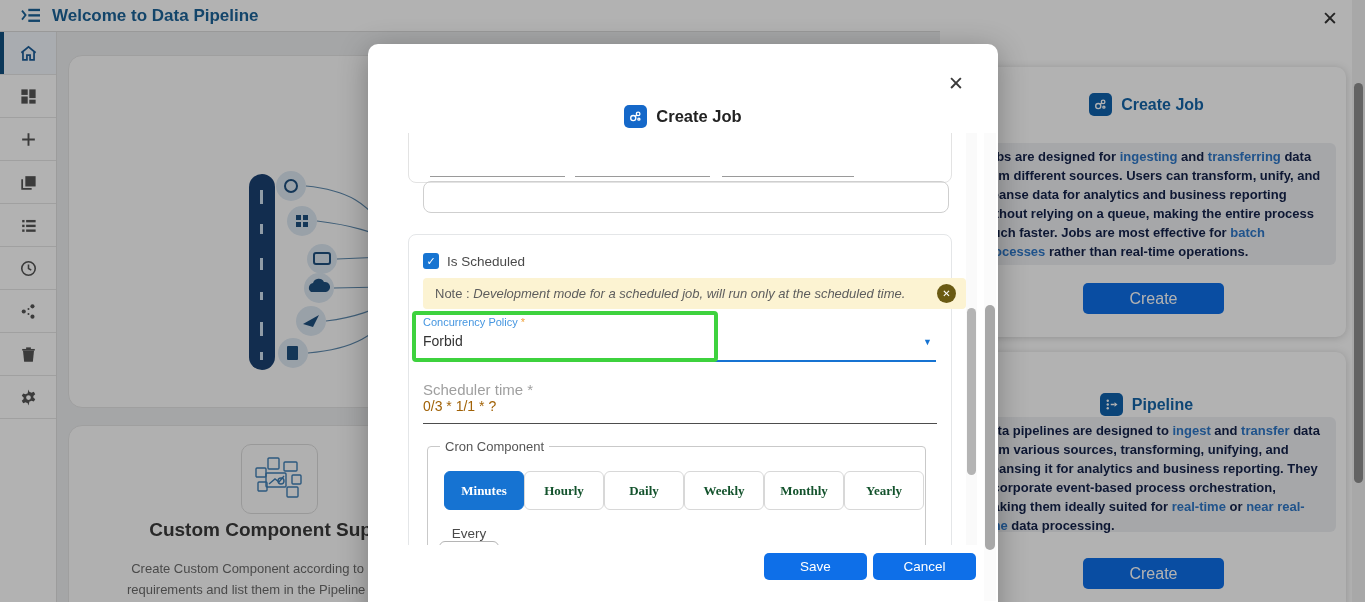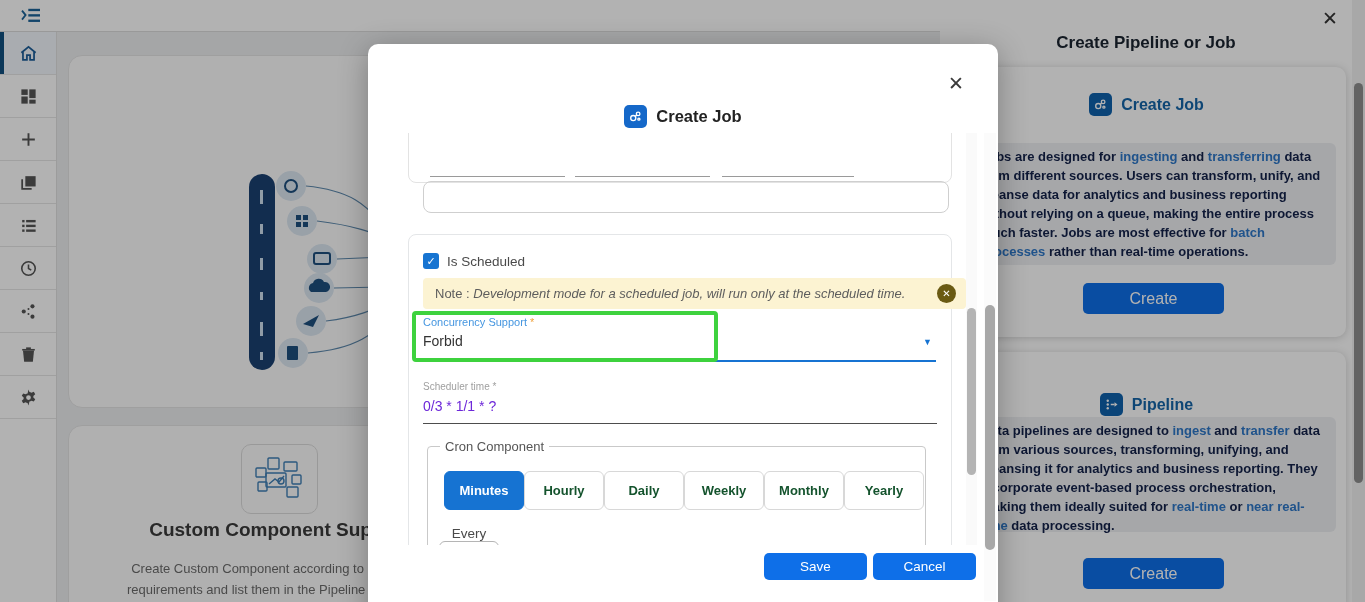--- a/index.html
+++ b/index.html
@@ -63,27 +63,27 @@
   #chk-label { position:absolute; left:38px; top:19px; font-size:13.5px; color:#4a4a4a; }
   #note { position:absolute; left:14px; top:43px; width:543px; height:31px; background:#fcf3d2; border-radius:4px; font-size:13px; color:#5d5d5d; line-height:31px; padding-left:12px; }
   #note i { font-style:italic; }
   #note-close { position:absolute; right:10px; top:6px; width:19px; height:19px; background:#6a5a13; border-radius:50%; color:#fff; font-size:10px; line-height:19px; text-align:center; cursor:pointer; }
   #cp-label { position:absolute; left:14px; top:81px; font-size:11px; color:#4596e0; }
   #cp-label .req { color:#f0a23c; }
   #cp-value { position:absolute; left:14px; top:98px; font-size:14px; color:#333; }
   #cp-line  { position:absolute; left:14px; top:125px; width:513px; height:2px; background:#1673d2; }
   #cp-caret { position:absolute; left:514px; top:102px; font-size:9px; color:#1673d2; cursor:pointer; }
   #hl-box { position:absolute; left:3px; top:76px; width:306px; height:51px; border:4px solid #3ed23e; border-radius:4px; z-index:5; pointer-events:none; }
-  #st-label { position:absolute; left:14px; top:146px; font-size:10px; color:#9f9f9f; }
-  #st-value { position:absolute; left:14px; top:163px; font-size:14px; color:#6d28d9; }
+  #st-label { position:absolute; left:14px; top:146px; font-size:15px; color:#9f9f9f; }
+  #st-value { position:absolute; left:14px; top:163px; font-size:14px; color:#a16207; }
   #st-line  { position:absolute; left:14px; top:188px; width:514px; height:1px; background:#4d4d4d; }
 
   #cron-fs { position:absolute; left:18px; top:204px; width:499px; height:134px; border:1px solid #c9c9c9; border-radius:4px; }
   #cron-fs legend { margin-left:12px; padding:0 5px; font-size:13px; color:#555; }
-  #cron-tabs { position:absolute; left:16px; top:17px; display:flex; }
+  #cron-tabs { position:absolute; left:16px; top:17px; display:flex;font-family:Liberation Serif, serif; }
   .cron-tab { width:80px; height:39px; background:#fff; border:1px solid #d8d8d8; border-radius:6px; font-size:13px; font-weight:bold; color:#14532d; font-family:inherit; cursor:pointer; }
   .cron-tab.active { background:#1673d2; border-color:#1673d2; color:#fff; }
   #every-row { position:absolute; left:3px; top:72px; display:flex; align-items:center; font-size:13.5px; color:#4a4a4a;flex-direction:column; }
   #min-select { margin:0 8px; width:60px; height:31px; border:1px solid #b5b5b5; border-radius:6px; display:flex; align-items:center; cursor:pointer; background:#fff; }
   #min-select .val { flex:1; text-align:center; font-size:13.5px; color:#333; }
   #min-select .car { margin-right:8px; font-size:10px; color:#333; }
 
   #inner-scroll { position:absolute; left:598px; top:89px; width:11px; height:412px; background:#fafafa; }
   #inner-scroll .thumb { position:absolute; left:1px; top:175px; width:9px; height:167px; background:#b4b4b4; border-radius:5px; }
   #outer-scroll { position:absolute; left:616px; top:89px; width:12px; height:468px; background:#fbfbfb; }
@@ -100,20 +100,21 @@
 <body>
 <div id="stage">
 
   <div class="app-header">
     <svg class="logo-ic" viewBox="0 0 24 20">
       <path d="M2 4 L6 9 L2 14" fill="none" stroke="#1c6399" stroke-width="2"></path>
       <rect x="9" y="2" width="13" height="2.6" fill="#1c6399"></rect>
       <rect x="9" y="8" width="13" height="2.6" fill="#1c6399"></rect>
       <rect x="9" y="14" width="13" height="2.6" fill="#1c6399"></rect>
     </svg>
+    <div class="app-title">Welcome to Data Pipeline</div>
   </div>
 
   <div class="sidebar" id="sidebar">
       <div class="side-item active">
         <svg viewBox="0 0 24 24">
           <path d="M3 11 L12 3.5 L21 11 M5 10 V20 H10 V14 H14 V20 H19 V10" fill="none" stroke="currentColor" stroke-width="2.2"></path>
         </svg>
       </div>
       <div class="side-item">
         <svg viewBox="0 0 24 24">
@@ -273,21 +274,20 @@
           <circle cx="27" cy="25" r="3"></circle>
         </g>
       </svg>
     </div>
     <div id="cc-title">Custom Component Support</div>
     <div id="cc-desc">Create Custom Component according to respective requirements and list them in the Pipeline workspace</div>
   </div>
 
   <div id="drawer">
     <div id="drawer-close">✕</div>
-    <div id="drawer-title">Create Pipeline or Job</div>
 
     <div class="d-card" id="d-card-job">
       <div class="d-head" style="top:26px;">
         <span class="sq-ic">
           <svg width="15" height="15" viewBox="0 0 20 20">
               <g fill="none" stroke="#fff" stroke-width="1.8">
                 <circle cx="7" cy="12" r="3.4"></circle>
                 <circle cx="13.5" cy="6.5" r="2.4"></circle>
                 <circle cx="14.5" cy="13.5" r="1.4"></circle>
                 <path d="M9.5 9.8 L11.8 8"></path>
@@ -352,21 +352,21 @@
       <div id="form-card">
         <div id="chk">✓</div>
         <div id="chk-label">Is Scheduled</div>
 
         <div id="note">
           <span>Note : </span><i>Development mode for a scheduled job, will run only at the scheduled time.</i>
           <span id="note-close">✕</span>
         </div>
 
         <div id="cp-label">
-          <span>Concurrency Support</span> <span class="req">*</span>
+          <span>Concurrency Policy</span> <span class="req">*</span>
         </div>
         <div id="cp-value">Forbid</div>
         <div id="cp-caret">▼</div>
         <div id="cp-line"></div>
         <div id="hl-box"></div>
 
         <div id="st-label">Scheduler time *</div>
         <div id="st-value">0/3 * 1/1 * ?</div>
         <div id="st-line"></div>
 

